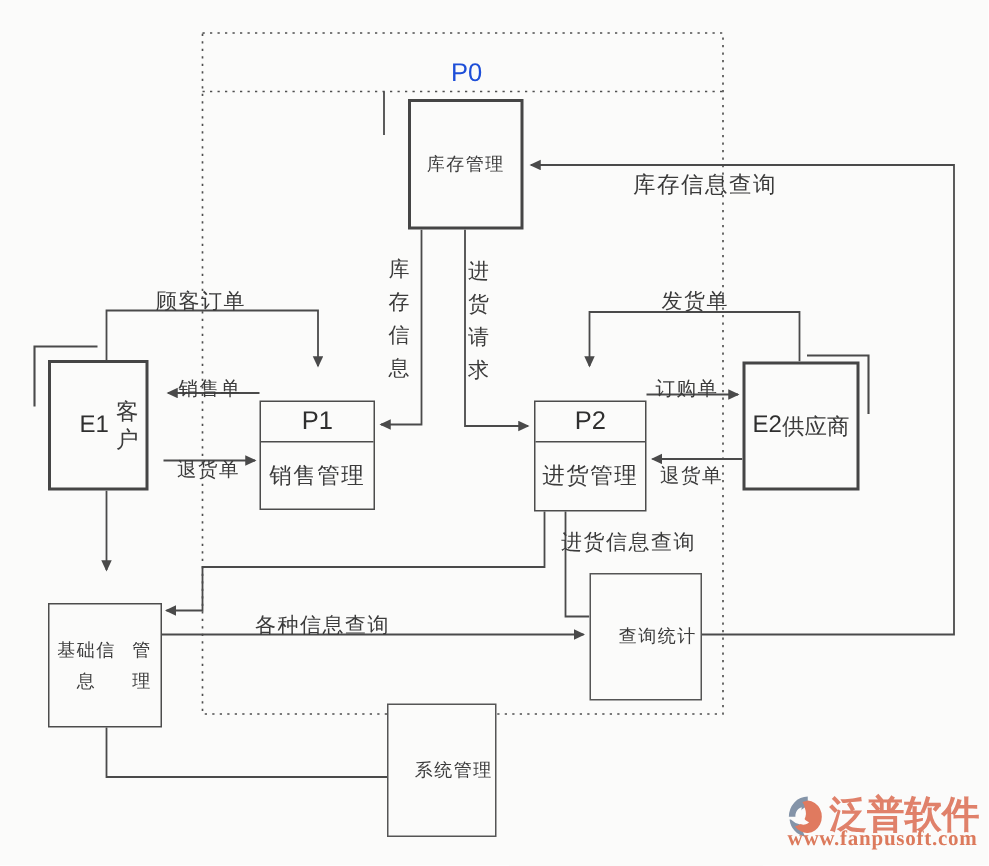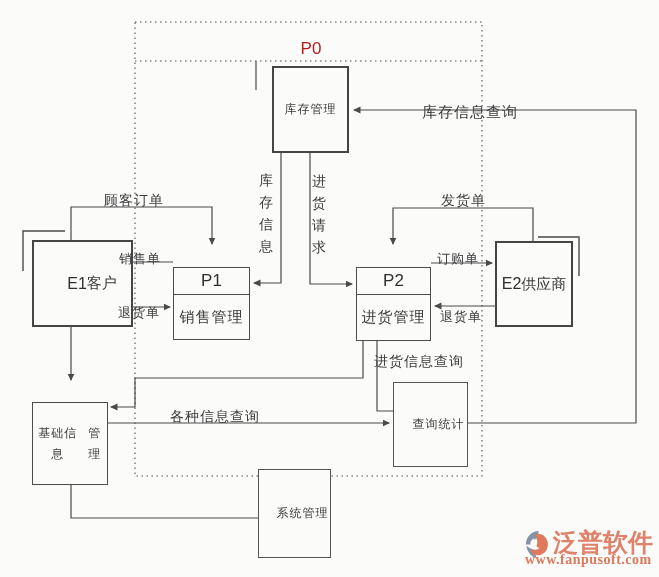--- a/index.html
+++ b/index.html
@@ -31,21 +31,21 @@
   .flow-label{position:absolute;font-size:13px;letter-spacing:1px;white-space:nowrap;color:#3b3b3b;}
   .flow-label.lg{font-size:14px;}
   .flow-label.xl{font-size:15px;}
   .vlabel{
     position:absolute;width:18px;font-size:14px;line-height:22px;
     word-break:break-all;text-align:left;color:#3b3b3b;
   }
   #p0-label{
     position:absolute;left:293px;top:39px;width:36px;text-align:center;
     font-family:"Liberation Sans","DejaVu Sans",sans-serif;
-    font-size:17px;color:#b91c1c;
+    font-size:17px;color:#1d4ed8;
   }
   #watermark{position:absolute;left:524px;top:526px;width:135px;height:45px;}
   #wm-logo{position:absolute;left:1px;top:4px;}
   #wm-brand{
     position:absolute;left:29px;top:0px;
     font-family:"Liberation Sans","DejaVu Sans",sans-serif;
     font-weight:bold;font-size:25px;letter-spacing:0px;white-space:nowrap;
   }
   #wm-url{
     position:absolute;left:1px;top:26px;
@@ -103,21 +103,21 @@
   <div class="node b-med proc" style="left:173px;top:247px;width:77px;height:73px;">
     <div class="pid">P1</div>
     <div class="pname">销售管理</div>
   </div>
 
   <div class="node b-med proc" style="left:356px;top:247px;width:75px;height:74px;">
     <div class="pid">P2</div>
     <div class="pname">进货管理</div>
   </div>
 
-  <div class="node b-heavy" style="left:32px;top:240px;width:101px;height:87px;padding-left:19px;">
+  <div class="node b-heavy" style="left:32px;top:240px;width:67px;height:87px;padding-left:19px;">
     <span class="ent-id">E1</span>
       <span class="ent-name">客户</span>
   </div>
 
   <div class="node b-heavy" style="left:495px;top:241px;width:78px;height:86px;">
     <span class="ent-id">E2</span>
       <span class="ent-name">供应商</span>
   </div>
 
   <div class="node b-med node-label" style="left:32px;top:382px;width:76px;height:83px;flex-direction:row;">
@@ -134,21 +134,21 @@
   </div>
 
   <div class="flow-label lg" style="left:104px;top:192px;">顾客订单</div>
   <div class="flow-label" style="left:119px;top:250px;">销售单</div>
   <div class="flow-label" style="left:118px;top:304px;">退货单</div>
   <div class="vlabel" style="left:259px;top:170px;">库存信息</div>
   <div class="vlabel" style="left:312px;top:171px;">进货请求</div>
   <div class="flow-label lg" style="left:441px;top:192px;">发货单</div>
   <div class="flow-label" style="left:437px;top:250px;">订购单</div>
   <div class="flow-label" style="left:440px;top:308px;">退货单</div>
-  <div class="flow-label xl" style="left:422px;top:103px;">库存信息查询</div>
+  <div class="flow-label xl" style="left:422px;top:114px;">库存信息查询</div>
   <div class="flow-label lg" style="left:374px;top:353px;">进货信息查询</div>
   <div class="flow-label lg" style="left:170px;top:408px;">各种信息查询</div>
 
   <div id="watermark">
     <svg id="wm-logo" width="27" height="29" viewBox="0 0 30 32">
       <path d="M15,1 A14,15 0 0 0 1,16 L8.5,16 A7,7.5 0 0 1 15,8.5 Z" fill="#8494a8"></path>
       <path d="M1.5,18 A14,15 0 0 0 13,30.8 L9,21.5 A13,14 0 0 1 2.5,18 Z" fill="#8494a8"></path>
       <path d="M15,4 A11,12 0 1 1 5.5,23 A9,9.5 0 0 0 13,10 A8,8.5 0 0 0 11,5 Z" fill="#e07a5f"></path>
       <path d="M10.5,9 A6,6.5 0 1 0 16,20 A8,9 0 0 1 10.5,9 Z" fill="#fbfbfa"></path>
     </svg>

